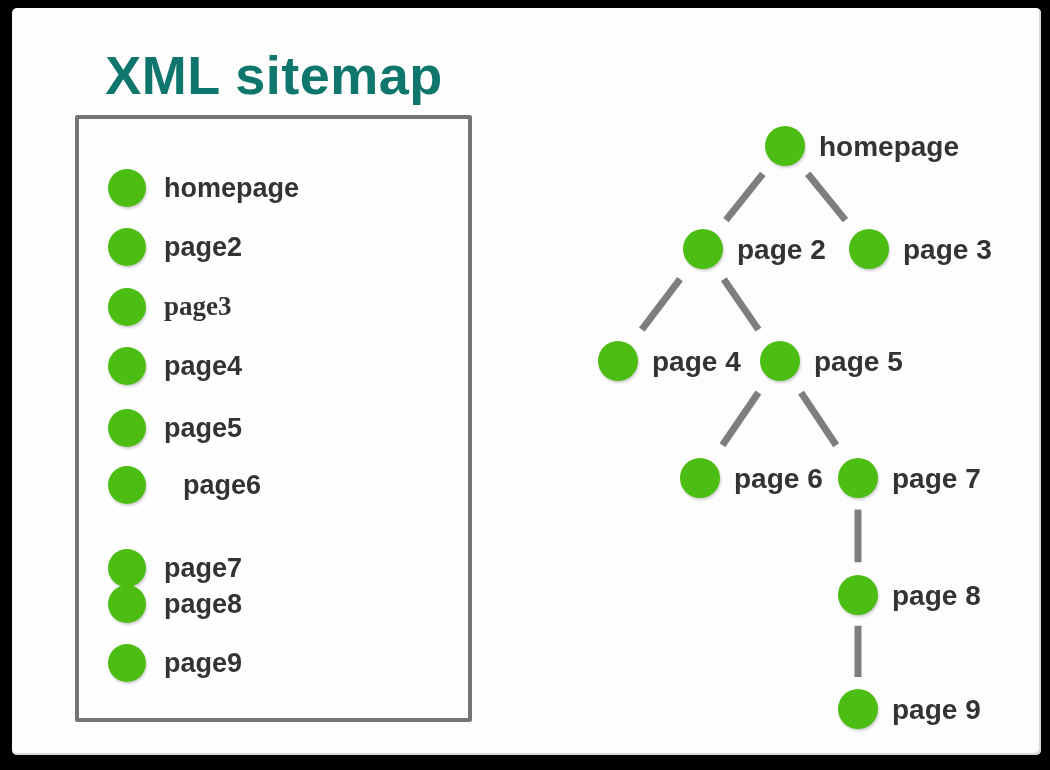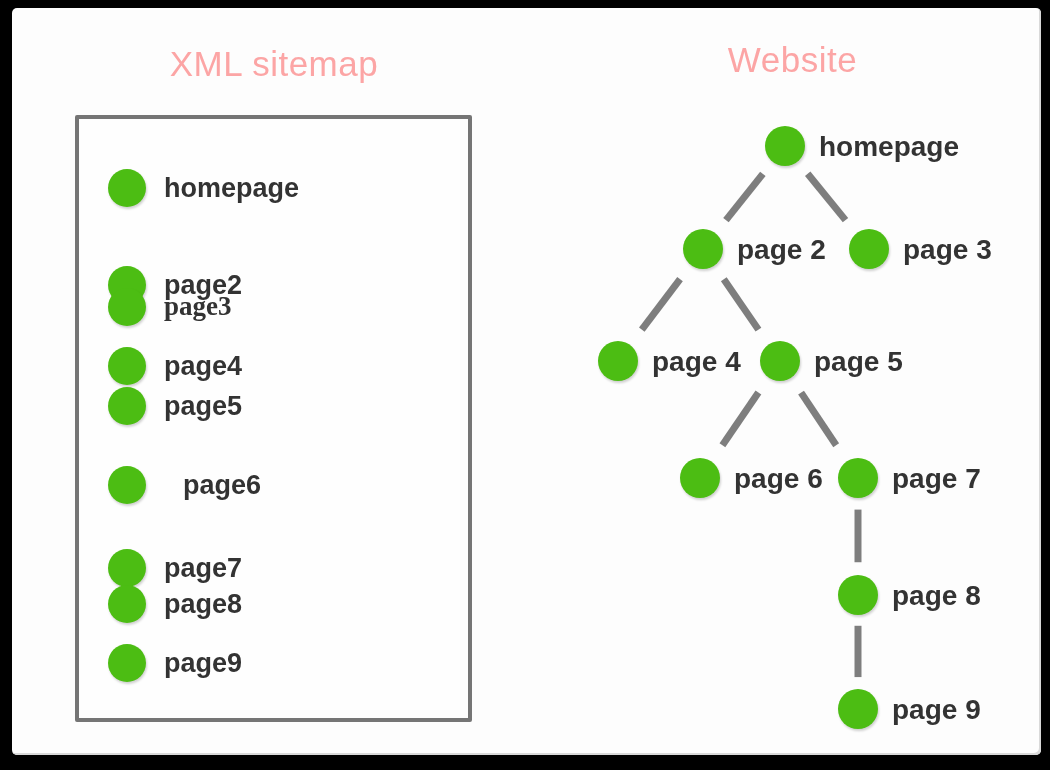--- a/index.html
+++ b/index.html
@@ -26,23 +26,23 @@
     border-radius: 5px;
     box-shadow: inset -2px -2px 0 #d9d9d9;
   }
   .stage {
     position: absolute;
     inset: 0;
   }
   .panel-title {
     position: absolute;
     text-align: center;
-    font-size: 35px;
-    font-weight: 400;
-    color: #fca5a5;
+    font-size: 54px;
+    font-weight: 700;
+    color: #0f766e;
     letter-spacing: 0.5px;
   }
   .title-left  { left: 75px;  width: 398px; top: 44px; }
   .title-right { left: 565px; width: 455px; top: 40px; }
 
   .sitemap-box {
     position: absolute;
     left: 75px;
     top: 115px;
     width: 397px;
@@ -97,41 +97,40 @@
 </head>
 <body>
 
 <div class="frame"></div>
 <div class="canvas"></div>
 
 <div class="stage">
 
   <div class="panel-title title-left">XML sitemap</div>
 
-  <div class="panel-title title-right">Website</div>
 
   <div class="sitemap-box"></div>
   <div id="sitemap-rows">
       <div class="srow" style="top: 168px;">
         <span class="dot"></span>
         <span class="slabel">homepage</span>
       </div>
-      <div class="srow" style="top: 227.4px; margin-top: 38px;">
+      <div class="srow" style="top: 227.4px;">
         <span class="dot"></span>
         <span class="slabel">page2</span>
       </div>
       <div class="srow" style="top: 286.8px; font-family: Liberation Serif, serif;">
         <span class="dot"></span>
         <span class="slabel">page3</span>
       </div>
       <div class="srow" style="top: 346.2px;">
         <span class="dot"></span>
         <span class="slabel">page4</span>
       </div>
-      <div class="srow" style="top: 386px; text-align: right;">
+      <div class="srow" style="top: 408px; text-align: right;">
         <span class="dot"></span>
         <span class="slabel">page5</span>
       </div>
       <div class="srow" style="top: 465px; gap: 37px;">
         <span class="dot"></span>
         <span class="slabel">page6</span>
       </div>
       <div class="srow" style="top: 524.4px; margin-top: 24px;">
         <span class="dot"></span>
         <span class="slabel">page7</span>

